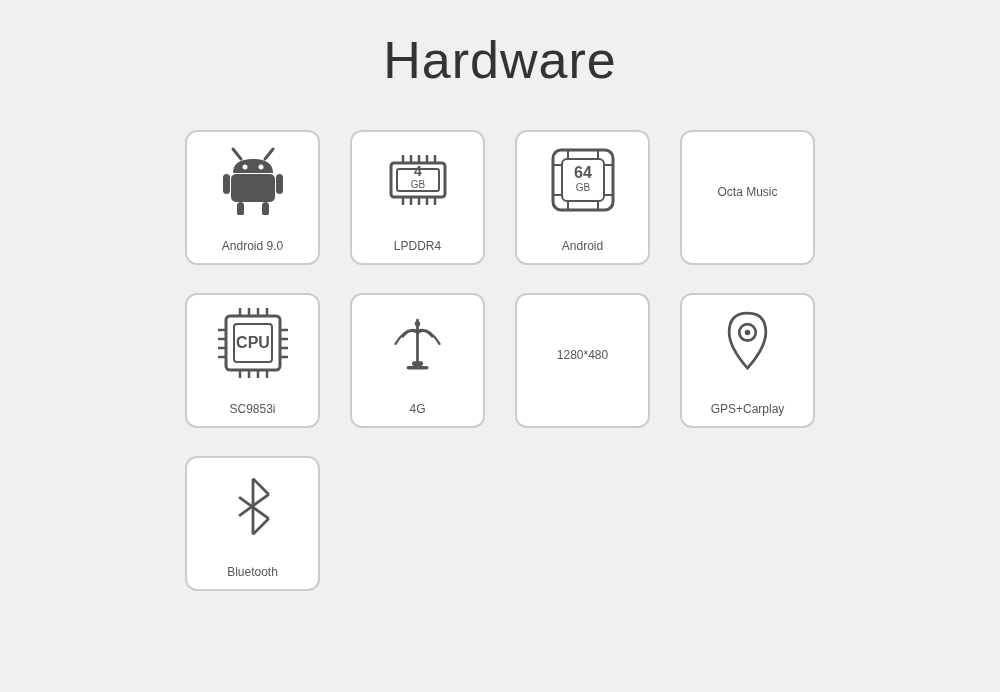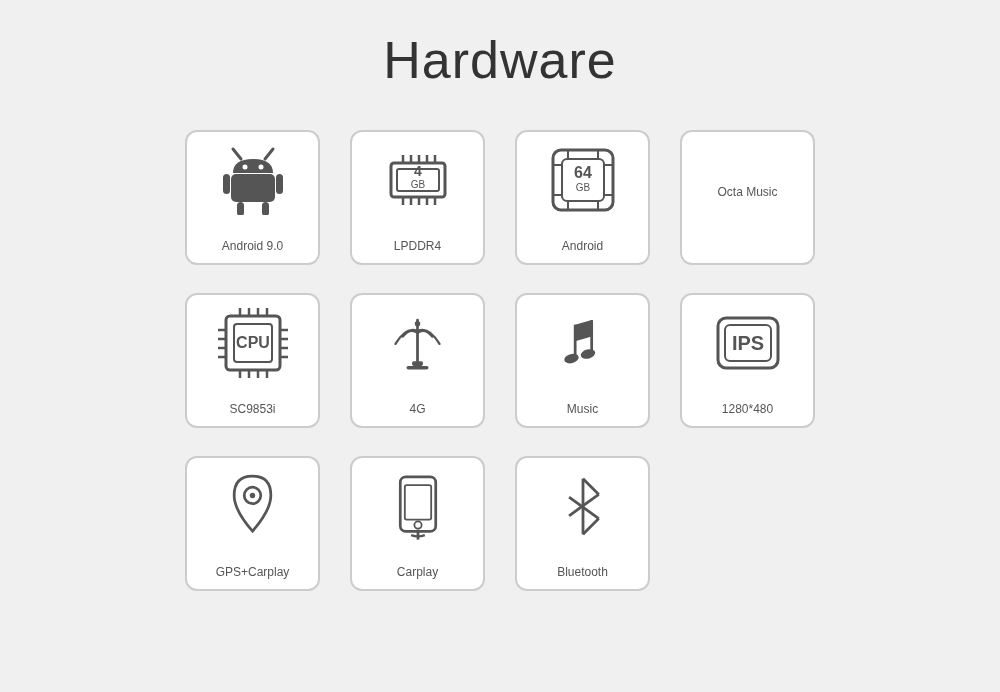--- a/index.html
+++ b/index.html
@@ -190,74 +190,34 @@
 
         <circle cx="30" cy="14" r="3" fill="#555"></circle>
 
         <rect x="24" y="55" width="12" height="5" rx="2" fill="#555"></rect>
         <rect x="18" y="60" width="24" height="4" rx="2" fill="#555"></rect>
       </svg>
         </div>
         <div class="card-label">4G</div>
       </div>
       <div class="card">
-        <div class="card-icon">
-          <svg viewBox="0 0 60 70" width="55" height="70">
-
-        <path d="M22 15 L40 10 L40 28 L22 33 Z" fill="#555"></path>
-        <line x1="22" y1="15" x2="22" y2="50" stroke="#555" stroke-width="3"></line>
-        <line x1="40" y1="10" x2="40" y2="45" stroke="#555" stroke-width="3"></line>
-
-        <ellipse cx="18" cy="52" rx="8" ry="5" transform="rotate(-15 18 52)" fill="#555"></ellipse>
-        <ellipse cx="36" cy="47" rx="8" ry="5" transform="rotate(-15 36 47)" fill="#555"></ellipse>
-      </svg>
-        </div>
-        <div class="card-label">Music</div>
-      </div>
-      <div class="card">
-        <div class="card-icon">
-          <svg viewBox="0 0 70 60" width="70" height="60">
-
-        <rect x="5" y="5" width="60" height="50" rx="8" fill="none" stroke="#555" stroke-width="3"></rect>
-
-        <rect x="12" y="12" width="46" height="36" rx="5" fill="none" stroke="#555" stroke-width="2"></rect>
-
-        <text x="35" y="37" font-size="20" font-weight="bold" text-anchor="middle" fill="#555" font-family="Arial">IPS</text>
-      </svg>
-        </div>
         <div class="card-label">1280*480</div>
       </div>
       <div class="card">
         <div class="card-icon">
           <svg viewBox="0 0 60 75" width="55" height="70">
 
         <path d="M30 5 Q10 5 10 26 Q10 42 30 65 Q50 42 50 26 Q50 5 30 5 Z" fill="none" stroke="#555" stroke-width="3"></path>
 
         <circle cx="30" cy="26" r="9" fill="none" stroke="#555" stroke-width="3"></circle>
 
         <circle cx="30" cy="26" r="3" fill="#555"></circle>
       </svg>
         </div>
         <div class="card-label">GPS+Carplay</div>
-      </div>
-      <div class="card">
-        <div class="card-icon">
-          <svg viewBox="0 0 55 70" width="50" height="70">
-
-        <rect x="8" y="3" width="39" height="60" rx="6" fill="none" stroke="#555" stroke-width="3"></rect>
-
-        <rect x="13" y="12" width="29" height="38" rx="2" fill="none" stroke="#555" stroke-width="2"></rect>
-
-        <circle cx="27.5" cy="56" r="4" fill="none" stroke="#555" stroke-width="2"></circle>
-
-        <line x1="27.5" y1="63" x2="27.5" y2="72" stroke="#555" stroke-width="3"></line>
-        <path d="M20 67 Q27.5 70 35 67" fill="none" stroke="#555" stroke-width="2.5"></path>
-      </svg>
-        </div>
-        <div class="card-label">Carplay</div>
       </div>
       <div class="card">
         <div class="card-icon">
           <svg viewBox="0 0 50 70" width="50" height="65">
 
         <line x1="25" y1="5" x2="25" y2="65" stroke="#555" stroke-width="3"></line>
         <line x1="25" y1="5" x2="42" y2="22" stroke="#555" stroke-width="3"></line>
         <line x1="42" y1="22" x2="10" y2="45" stroke="#555" stroke-width="3"></line>
         <line x1="25" y1="65" x2="42" y2="48" stroke="#555" stroke-width="3"></line>
         <line x1="42" y1="48" x2="10" y2="25" stroke="#555" stroke-width="3"></line>

